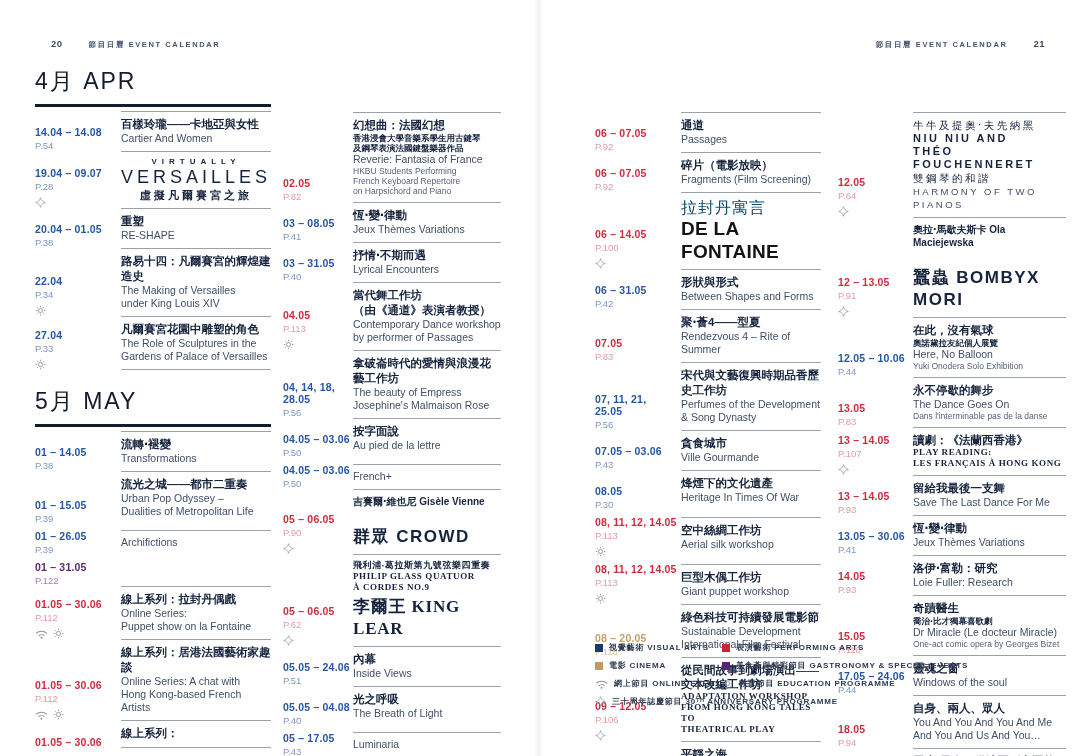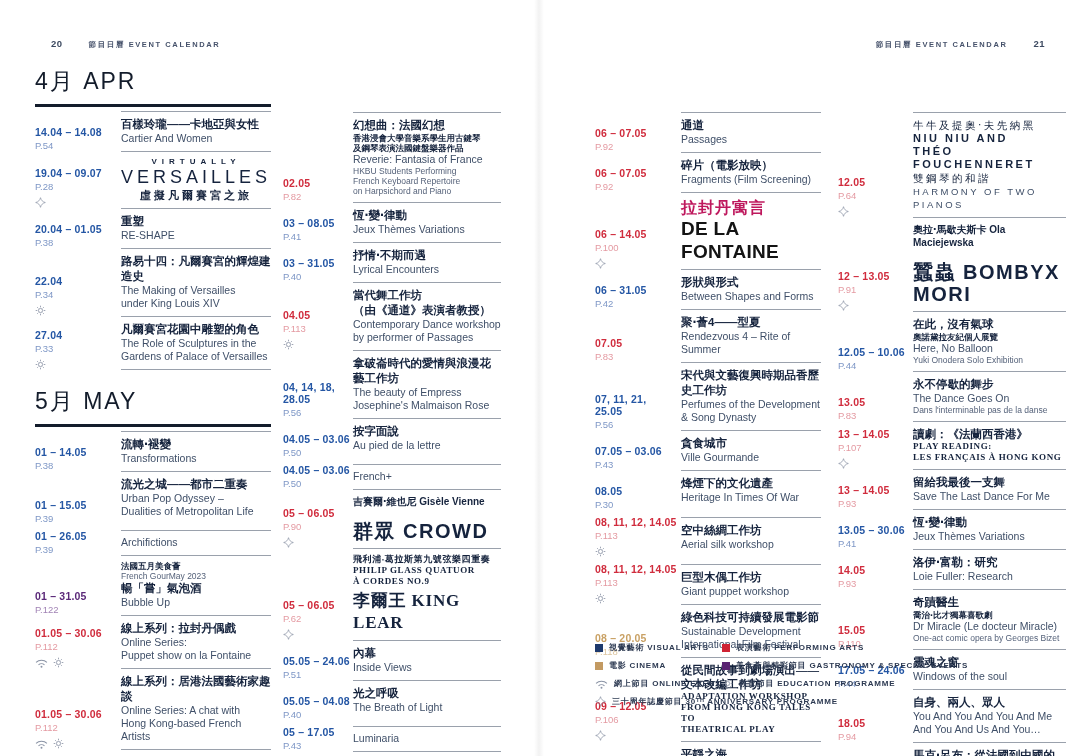--- a/index.html
+++ b/index.html
@@ -41,25 +41,25 @@
   .cat-performing .d{color:#d02c3d;} .cat-performing .p{color:#e49aa2;}
   .cat-cinema .d{color:#c9a164;} .cat-cinema .p{color:#ddc6a0;}
   .cat-gastronomy .d{color:#5a2878;} .cat-gastronomy .p{color:#a183b5;}
   
   .ln{overflow:visible;}
   .zh{font-size:11.5px;line-height:15px;font-weight:600;color:#15233d;}
   .zhs{font-size:8.5px;line-height:10px;font-weight:600;color:#15233d;}
   .zhx{font-size:10px;line-height:13px;font-weight:600;color:#15233d;}
   .en{font-size:10.5px;line-height:13px;color:#3f4f68;}
   .ens{font-size:8.5px;line-height:10px;color:#55627a;}
-  .big{font-size:20px;line-height:22px;font-weight:600;letter-spacing:1.5px;color:#15233d;margin-top:12px;}
+  .big{font-size:17px;line-height:22px;font-weight:600;letter-spacing:1.5px;color:#15233d;margin-top:18px;}
   .serzh{font-family:"Liberation Serif","DejaVu Serif",serif;font-weight:700;font-size:11.5px;line-height:14px;color:#15233d;}
   .sercaps{font-family:"Liberation Serif","DejaVu Serif",serif;font-weight:700;font-size:9px;line-height:11px;letter-spacing:0.6px;color:#15233d;}
   .serbig{font-family:"Liberation Serif","DejaVu Serif",serif;font-weight:700;font-size:17px;line-height:22px;letter-spacing:0.8px;color:#15233d;margin-top:3px;}
-  .fon1{font-size:16px;line-height:19px;font-weight:700;letter-spacing:1px;color:#be185d;}
+  .fon1{font-size:16px;line-height:19px;font-weight:400;letter-spacing:1px;color:#0c4a6e;}
   .fon2{font-size:19px;line-height:23px;font-weight:800;letter-spacing:0.3px;color:#141414;}
   .v1{font-size:8px;letter-spacing:5px;font-weight:600;text-align:center;line-height:10px;}
   .v2{font-size:18px;letter-spacing:4px;font-weight:500;text-align:center;line-height:21px;}
   .v3{font-size:11px;letter-spacing:3px;font-weight:700;text-align:center;line-height:14px;}
   .spzh{font-size:10.5px;font-weight:400;letter-spacing:2.5px;line-height:14px;color:#15233d;}
   .sp1{font-size:11px;font-weight:700;letter-spacing:2.5px;line-height:13px;color:#15233d;}
   .sp2{font-size:9.5px;letter-spacing:2.5px;line-height:13px;color:#3f4f68;}
   
   #legend{position:absolute;left:595px;top:642px;width:470px;display:grid;
     grid-template-columns:127px 1fr;row-gap:7px;column-gap:0;}
@@ -213,26 +213,20 @@
         </div>
         <div class="etext">
           <div class="ln en">Archifictions</div>
         </div>
       </div>
       <div class="entry">
         <div class="edate cat-gastronomy">
           <div class="d">01 – 31.05</div>
           <div class="p">P.122</div>
         </div>
-        <div class="etext">
-          <div class="ln zhs">法國五月美食薈</div>
-          <div class="ln ens">French GourMay 2023</div>
-          <div class="ln zh">暢「嘗」氣泡酒</div>
-          <div class="ln en">Bubble Up</div>
-        </div>
       </div>
       <div class="entry">
         <div class="edate cat-performing">
           <div class="d">01.05 – 30.06</div>
           <div class="p">P.112</div>
           <div class="icons">
             <span class="ico">
               <svg width="13" height="10" viewBox="0 0 24 18">
                 <path d="M2 8 A14 14 0 0 1 22 8" fill="none" stroke="#8a93a5" stroke-width="2"></path>
                 <path d="M6.5 12.5 A8 8 0 0 1 17.5 12.5" fill="none" stroke="#8a93a5" stroke-width="2"></path>

